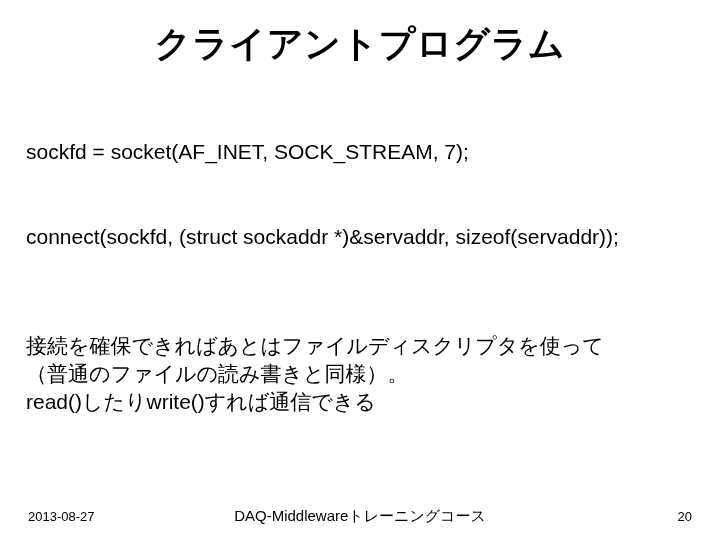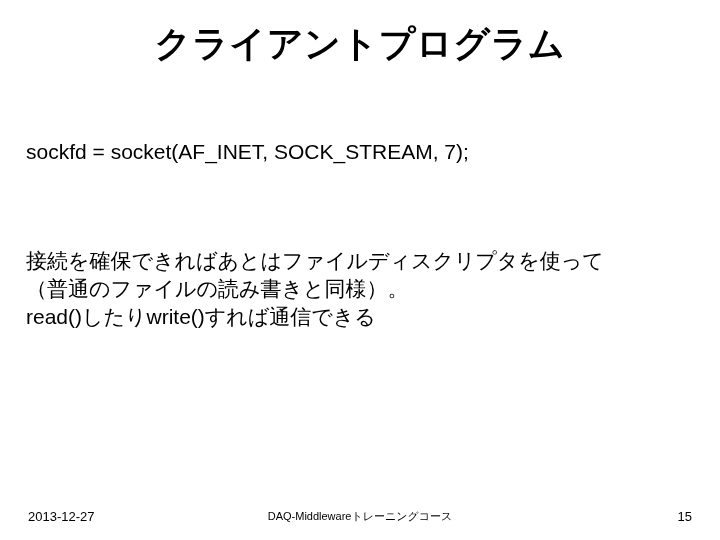--- a/index.html
+++ b/index.html
@@ -56,52 +56,53 @@
     display: flex;
     align-items: center;
     justify-content: space-between;
     color: #000;
   }
   .footer-center {
     position: absolute;
     left: 0;
     right: 0;
     text-align: center;
-    font-size: 11px;
+    font-size: 15px;
   }
   .footer-left, .footer-right {
     position: relative;
     z-index: 1;
   }
 </style>
 </head>
 <body>
 
 <div class="slide">
 
   <div class="title">クライアントプログラム</div>
 
   <div class="body">
 
     <div class="code-block">
       <div>sockfd = socket(AF_INET, SOCK_STREAM, 7);</div>
+      <div>connect(sockfd, (struct sockaddr *)&amp;servaddr, sizeof(servaddr));</div>
     </div>
 
     <div class="para">
       <div>接続を確保できればあとはファイルディスクリプタを使って</div>
       <div>（普通のファイルの読み書きと同様）。</div>
       <div>read()したりwrite()すれば通信できる</div>
     </div>
 
     <div class="code-block2">
       
       
     </div>
 
   </div>
 
   <div class="footer">
     <div class="footer-center">DAQ-Middlewareトレーニングコース</div>
-    <div class="footer-left">2013-12-27</div>
-    <div class="footer-right">15</div>
+    <div class="footer-left">2013-08-27</div>
+    <div class="footer-right">20</div>
   </div>
 
 </div>
 
 </body></html>

